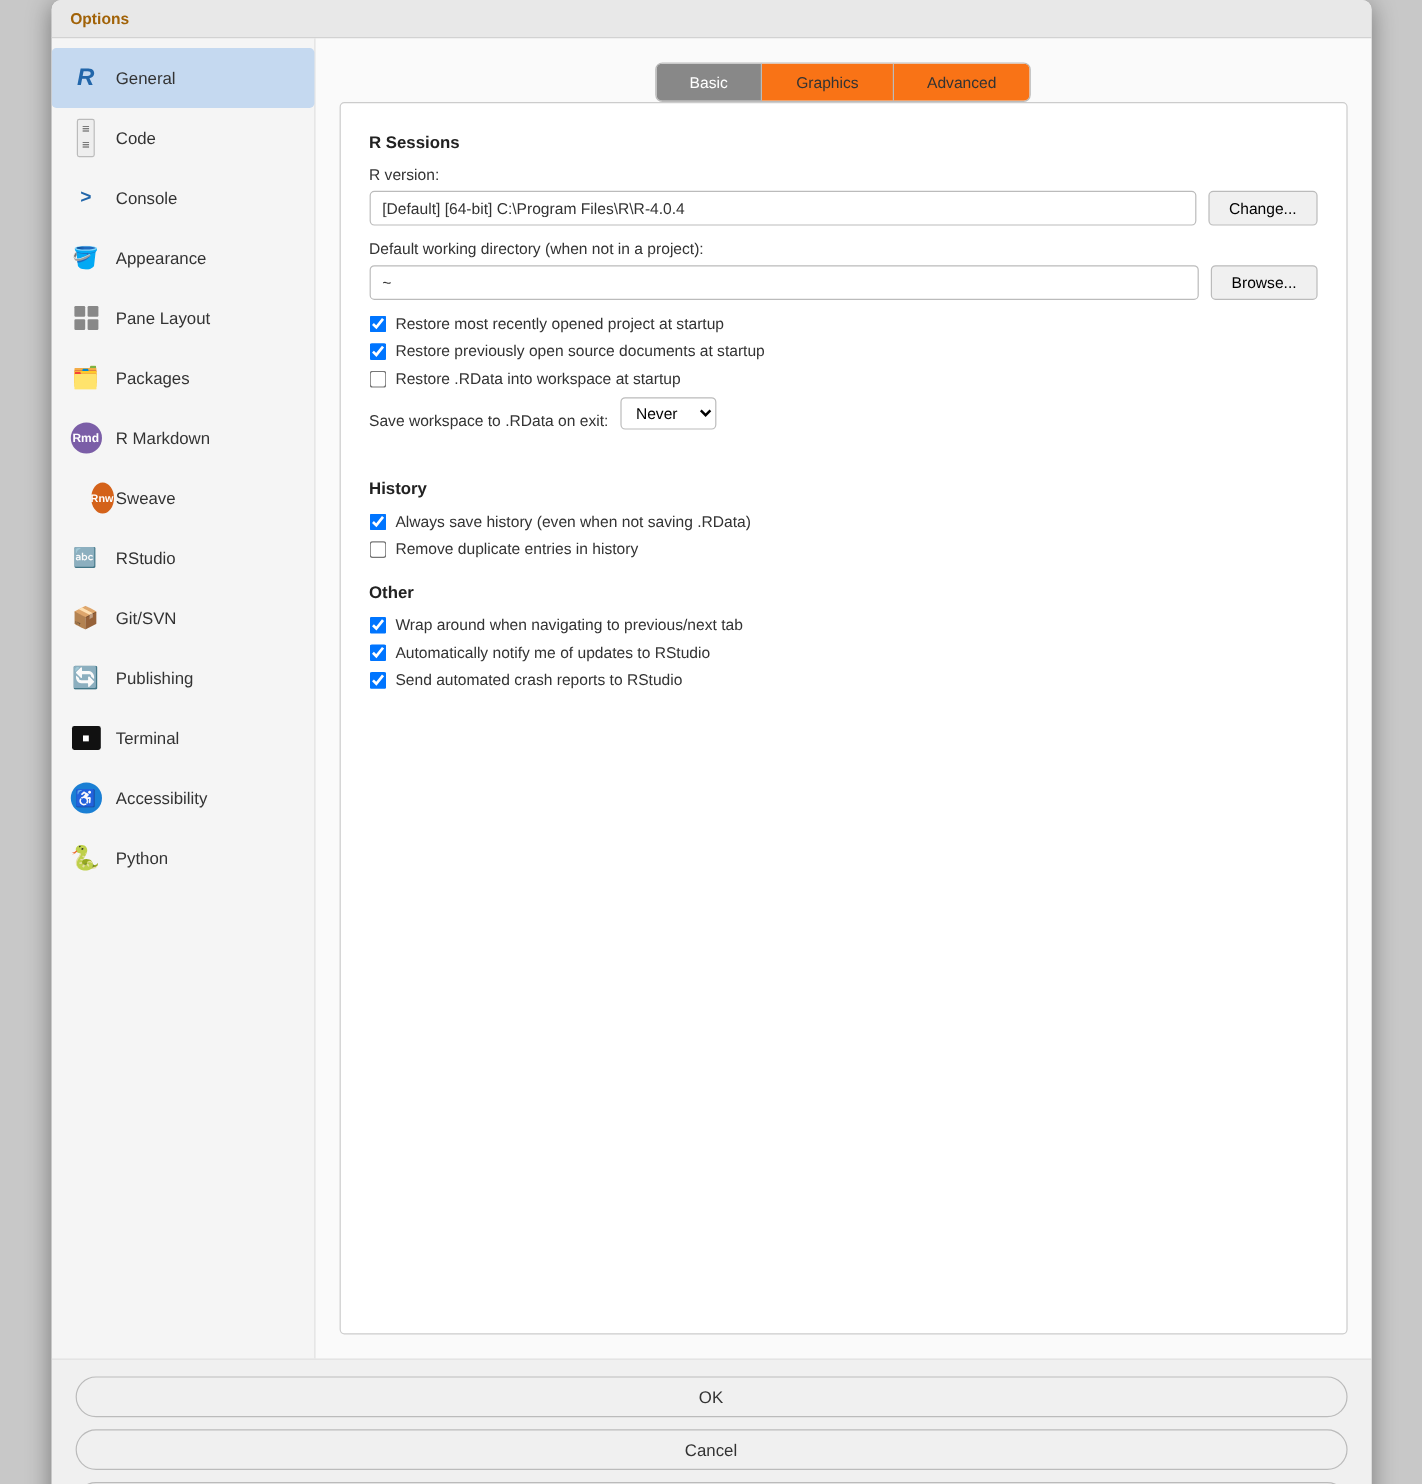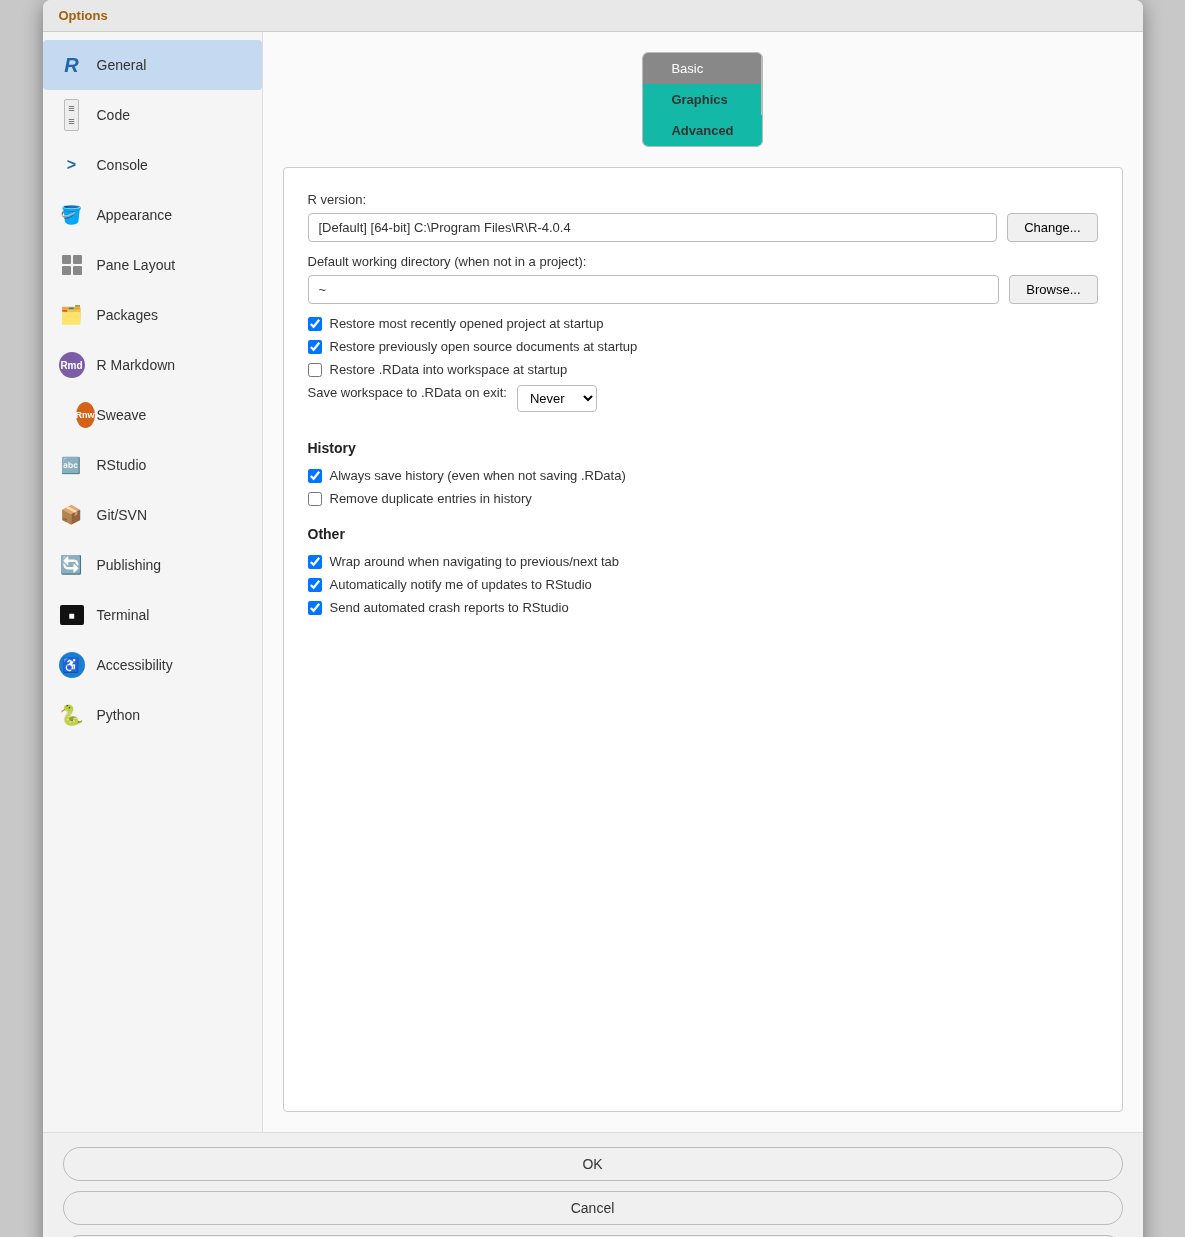--- a/index.html
+++ b/index.html
@@ -180,36 +180,33 @@
       display: flex;
       flex-direction: column;
       padding: 20px;
       background: #fafafa;
     }
 
     
     .tabs {
       display: flex;
       gap: 0;
-      margin-bottom: 20px;
       border: 1px solid #bbb;
       border-radius: 6px;
       overflow: hidden;
       width: fit-content;
       align-self: center;
-      flex-direction: column;
     }
     .tab {
       padding: 8px 28px;
       cursor: pointer;
       font-size: 13px;
-      background: #14b8a6;
+      background: #f97316;
       color: #333;
       border-right: 1px solid #bbb;
-      font-weight: bold;
     }
     .tab:last-child { border-right: none; }
     .tab.active {
       background: #888;
       color: white;
       font-weight: 500;
     }
 
     
     .panel-content {
@@ -270,23 +267,23 @@
       color: #333;
     }
     .checkbox-row input[type="checkbox"] {
       width: 14px;
       height: 14px;
       cursor: pointer;
     }
 
     .dropdown-row {
       display: flex;
-      align-items: flex-start;
+      align-items: flex-end;
       gap: 10px;
-      margin-bottom: 8px;
+      margin-bottom: 21px;
       font-size: 13px;
       color: #333;
     }
     .dropdown-select {
       padding: 4px 8px;
       border: 1px solid #bbb;
       border-radius: 4px;
       background: white;
       font-size: 13px;
       cursor: pointer;
@@ -438,20 +435,21 @@
           <span>Graphics</span>
         </div>
         <div class="tab">
           <span>Advanced</span>
         </div>
       </div>
 
       <div class="panel-content">
 
         
+        <div class="section-title">R Sessions</div>
 
         <div class="field-label">R version:</div>
         <div class="input-row">
           <input class="text-input" type="text" readonly="" value="[Default] [64-bit] C:\Program Files\R\R-4.0.4" style="">
           <button class="btn">Change...</button>
         </div>
 
         <div class="field-label">Default working directory (when not in a project):</div>
         <div class="input-row">
           <input class="text-input" type="text" value="~" style="">

